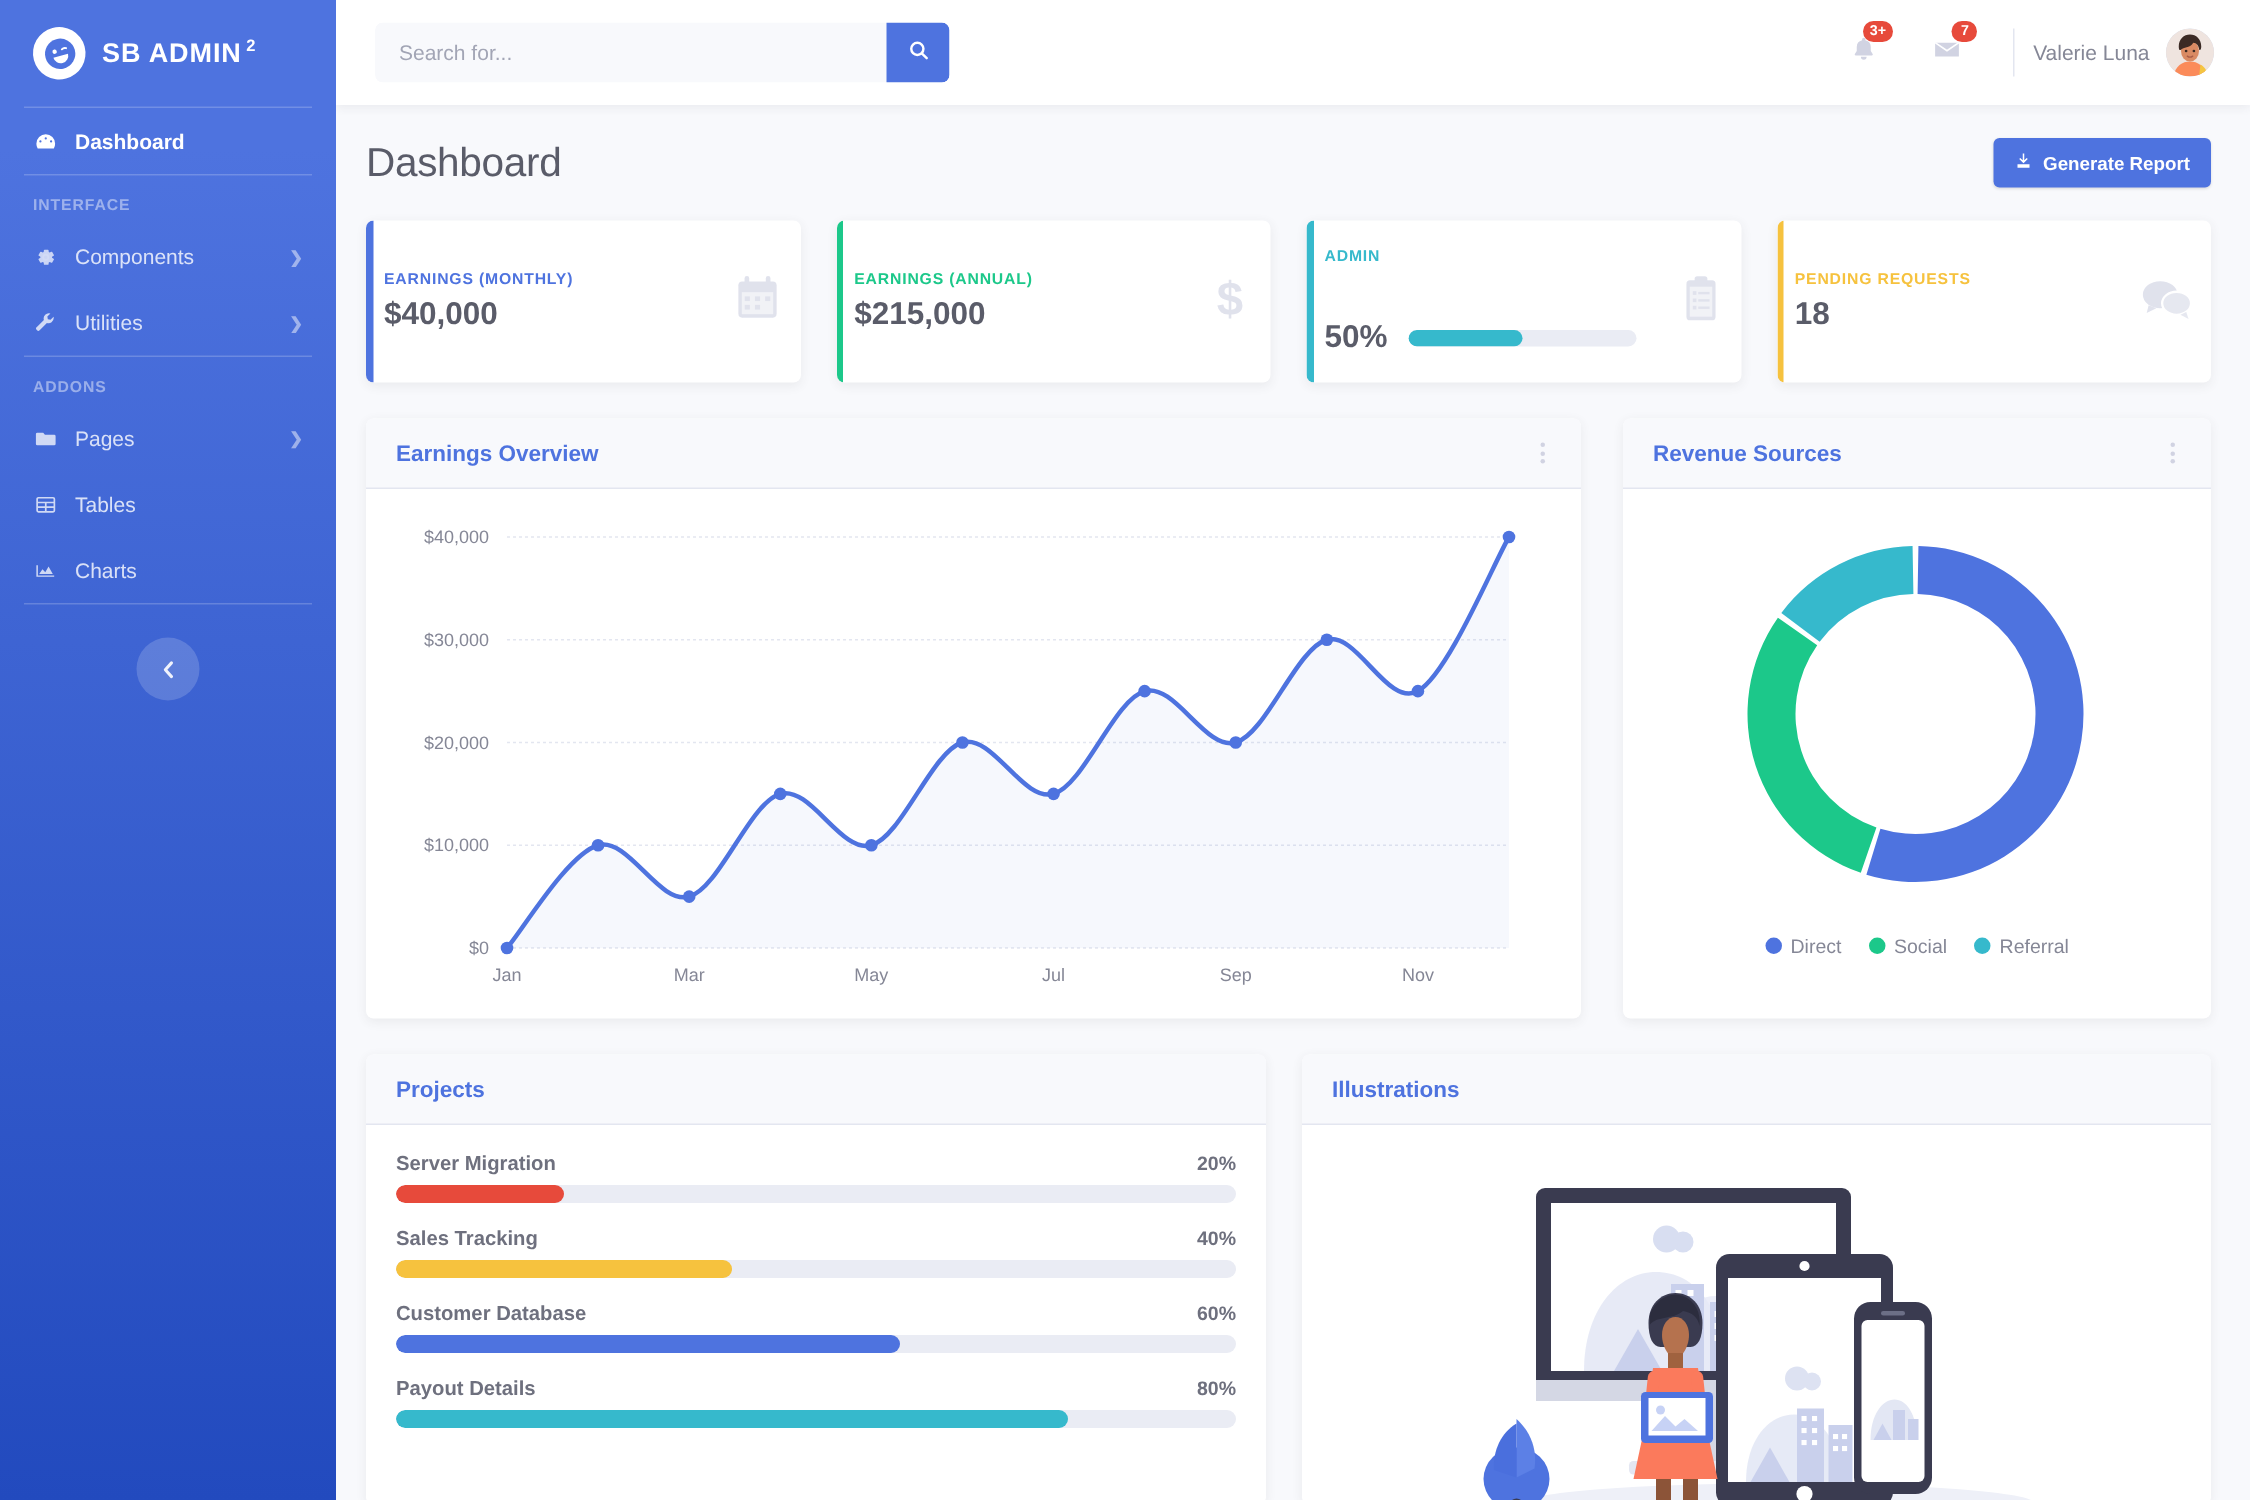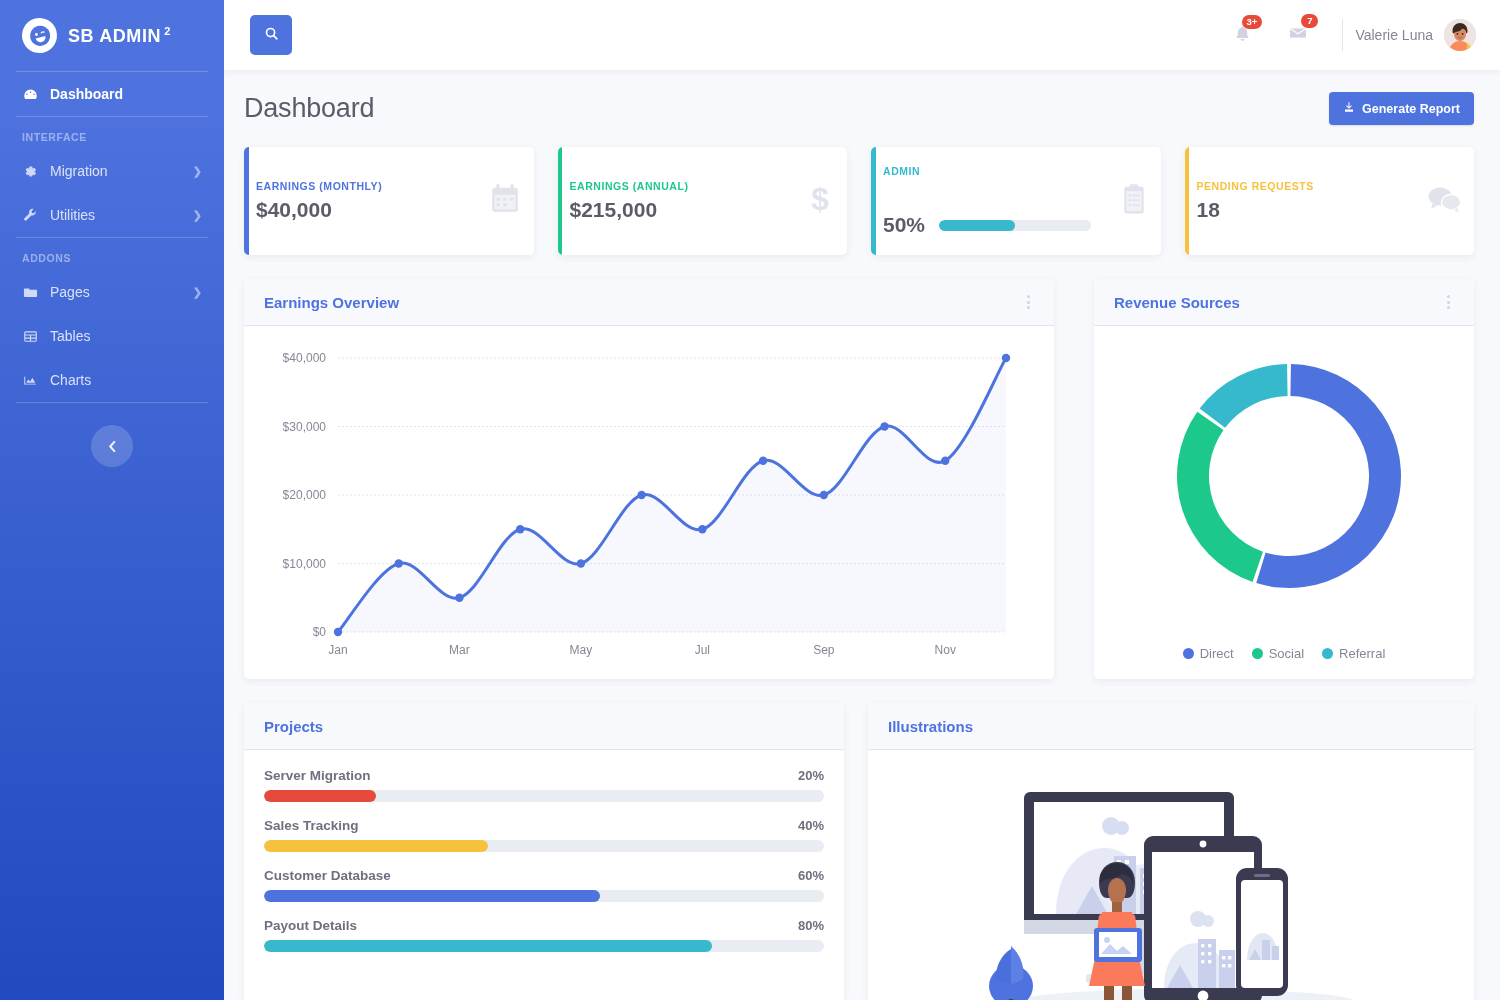--- a/index.html
+++ b/index.html
@@ -104,21 +104,21 @@
   }
   .stat-accent { position: absolute; left: 0; top: 0; bottom: 0; width: 4.5px; }
   .stat-label { font-size: 10.5px; font-weight: bold; letter-spacing: 0.55px; margin-bottom: 6px; }
   .stat-value { font-size: 21px; font-weight: bold; color: #5a5c69; }
   .stat-valrow { display: flex; align-items: center; gap: 14px; margin-top: 36px; }
   .prog-track { width: 152px; height: 11px; background: #eaecf4; border-radius: 6px; overflow: hidden; }
   .prog-fill { height: 100%; border-radius: 6px; }
   .stat-icon { margin-left: auto; color: #dddfeb; opacity: 0.9; }
 
   
-  .chart-row { display: flex; gap: 40px; margin-bottom: 24px; }
+  .chart-row { display: flex; gap: 28px; margin-bottom: 24px; }
   .card { background: #fff; border-radius: 5px; box-shadow: 0 2px 7px rgba(58,59,69,0.08); overflow: hidden; }
   .card-head {
     height: 47px; background: #f8f9fc; border-bottom: 1px solid #e3e6f0;
     display: flex; align-items: center; padding: 0 20px;
   }
   .card-title { font-size: 15px; font-weight: bold; color: #4e73df; }
   .dots { margin-left: auto; display: flex; flex-direction: column; gap: 2.5px; cursor: pointer; padding: 4px; }
   .dots i { width: 3px; height: 3px; border-radius: 50%; background: #d1d3e2; display: block; }
   .earnings-card { flex: 0 0 810px; height: 400px; }
   .revenue-card { flex: 1; height: 400px; }
@@ -130,21 +130,21 @@
   .illus-card { flex: 1; height: 300px; }
   .proj-body { padding: 18px 20px 0; }
   .proj-row { margin-bottom: 16px; }
   .proj-top { display: flex; align-items: baseline; margin-bottom: 7px; }
   .proj-name { font-size: 13.5px; color: #6e707e; font-weight: bold; }
   .proj-pct { margin-left: auto; font-size: 13px; color: #6e707e; font-weight: bold; }
   .proj-track { height: 12px; background: #eaecf4; border-radius: 7px; overflow: hidden; }
   .proj-fill { height: 100%; border-radius: 7px; }
   .illus-body { height: 253px; display: flex; align-items: flex-start; justify-content: center; padding-top: 14px; overflow: hidden; }
 
-  .donut-legend { display: flex; justify-content: center; gap: 18px; margin-top: 28px; }
+  .donut-legend { display: flex; justify-content: center; gap: 18px; margin-top: 4px; }
   .legend-item { display: flex; align-items: center; gap: 6px; font-size: 13px; color: #858796; cursor: pointer; }
   .legend-dot { width: 11px; height: 11px; border-radius: 50%; }
   .axis-label { font-size: 12px; fill: #858796; font-family: "Liberation Sans", sans-serif; }
 </style>
 </head>
 <body>
 
 <div class="app">
 
   <aside class="sidebar">
@@ -175,21 +175,21 @@
 
     <div class="nav-heading">INTERFACE</div>
 
     <div class="nav-item">
       <span class="nav-ico">
         <svg width="15" height="15" viewBox="0 0 24 24" fill="#fff">
           <path d="M12 8.3a3.7 3.7 0 1 0 0 7.4 3.7 3.7 0 0 0 0-7.4zm0 5.6a1.9 1.9 0 1 1 0-3.8 1.9 1.9 0 0 1 0 3.8z"></path>
           <path d="M20.4 13.6l-1.7-1a7.3 7.3 0 0 0 0-1.2l1.7-1a.7.7 0 0 0 .3-.9l-1.8-3a.7.7 0 0 0-.9-.3l-1.8.8a7.4 7.4 0 0 0-1-.6l-.2-1.9a.7.7 0 0 0-.7-.6h-3.6a.7.7 0 0 0-.7.6l-.2 1.9a7.4 7.4 0 0 0-1 .6l-1.8-.8a.7.7 0 0 0-.9.3l-1.8 3a.7.7 0 0 0 .3.9l1.7 1a7.3 7.3 0 0 0 0 1.2l-1.7 1a.7.7 0 0 0-.3.9l1.8 3a.7.7 0 0 0 .9.3l1.8-.8a7.4 7.4 0 0 0 1 .6l.2 1.9a.7.7 0 0 0 .7.6h3.6a.7.7 0 0 0 .7-.6l.2-1.9a7.4 7.4 0 0 0 1-.6l1.8.8a.7.7 0 0 0 .9-.3l1.8-3a.7.7 0 0 0-.3-.9z" opacity="0.95"></path>
         </svg>
       </span>
-      <span class="nav-label">Migration</span>
+      <span class="nav-label">Components</span>
       <span class="nav-caret">❯</span>
     </div>
 
     <div class="nav-item">
       <span class="nav-ico">
         <svg width="15" height="15" viewBox="0 0 24 24" fill="#fff">
           <path d="M20.5 6.5a5.6 5.6 0 0 1-7.3 5.3L6 19a2.3 2.3 0 1 1-3.2-3.2l7.2-7.2a5.6 5.6 0 0 1 7-7l-3.3 3.3.5 2.9 2.9.5 3.3-3.3c.1.5.1 1 .1 1.5z"></path>
         </svg>
       </span>
       <span class="nav-label">Utilities</span>
@@ -238,20 +238,21 @@
           <path d="M8 2 L3.5 7 L8 12"></path>
         </svg>
       </div>
     </div>
   </aside>
 
   <div class="main">
 
     <header class="topbar">
       <div class="search-group">
+        <input class="search-input" type="text" placeholder="Search for..." style="">
         <button class="search-btn">
           <span>
             <svg width="15" height="15" viewBox="0 0 24 24" fill="none" stroke="#fff" stroke-width="2.6" stroke-linecap="round">
               <circle cx="10.5" cy="10.5" r="6.5"></circle>
                 <path d="M15.5 15.5L20.5 20.5"></path>
             </svg>
           </span>
         </button>
       </div>
 

